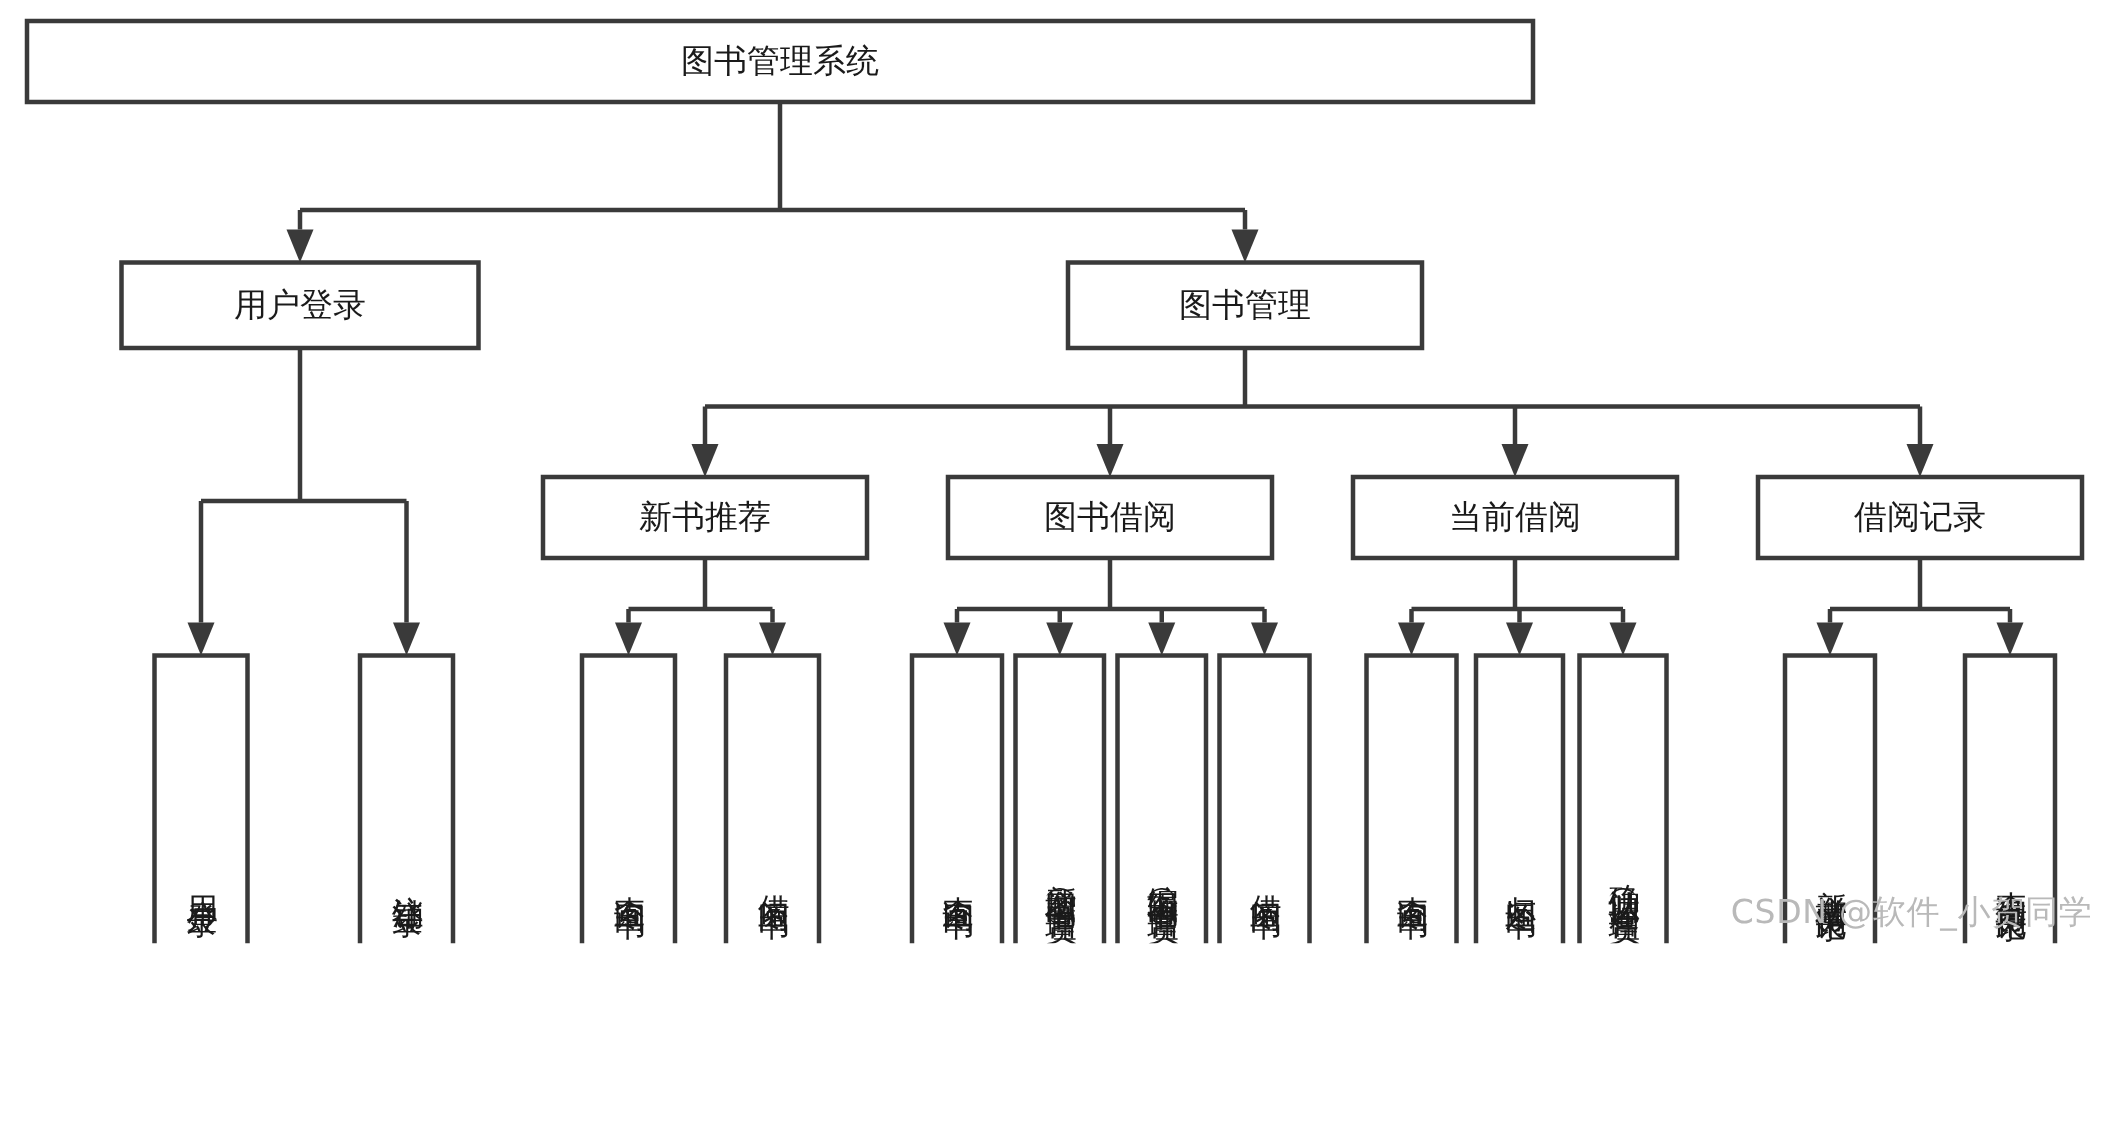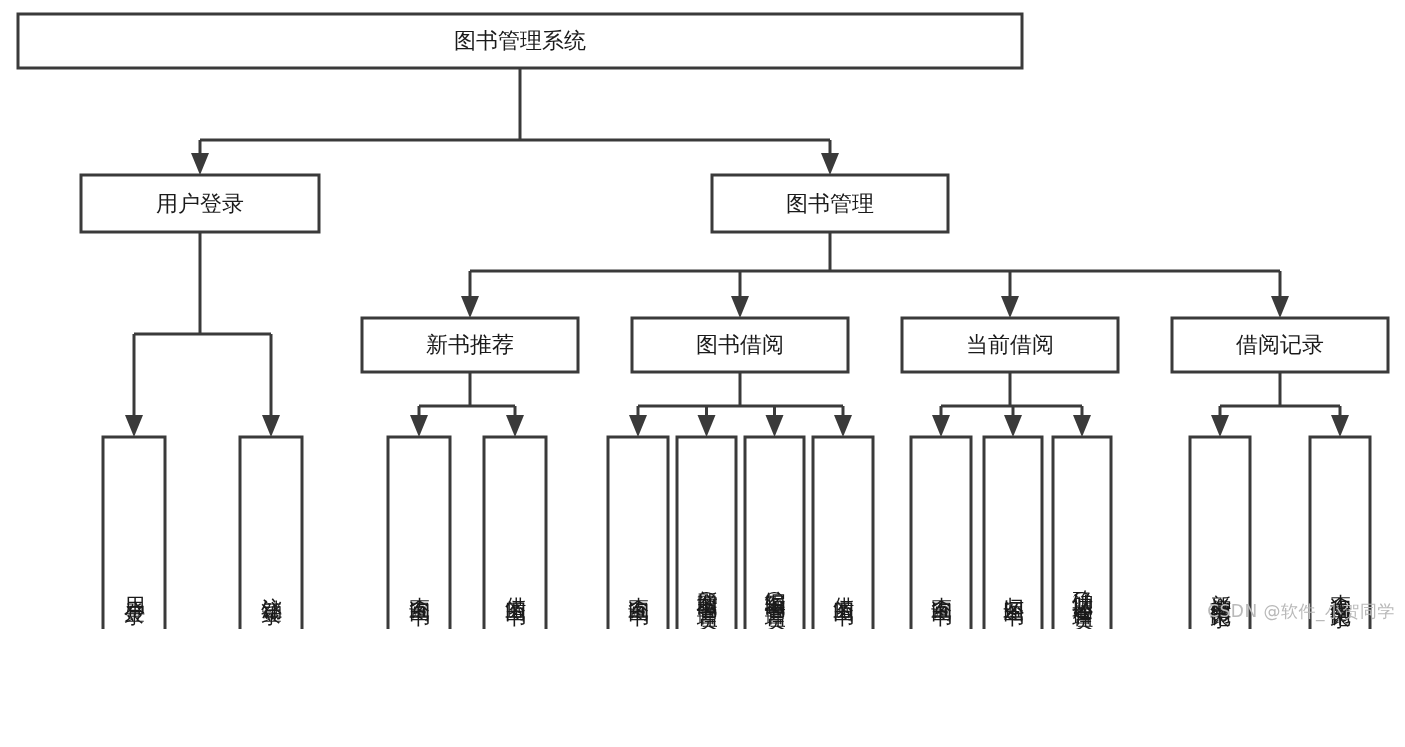--- a/index.html
+++ b/index.html
@@ -69,21 +69,21 @@
     letter-spacing: 3px;
     color: #1a1a1a;
     white-space: nowrap;
     text-align: center;
   }
   .watermark {
     position: absolute;
     right: 10px;
     bottom: 6px;
     font-family: "DejaVu Sans", "Liberation Sans", sans-serif;
-    font-size: 17px;
+    font-size: 22px;
     color: #b9b9b9;
     letter-spacing: 0.5px;
     user-select: none;
   }
 </style>
 </head>
 <body>
 
 <div id="diagram-root">
 

